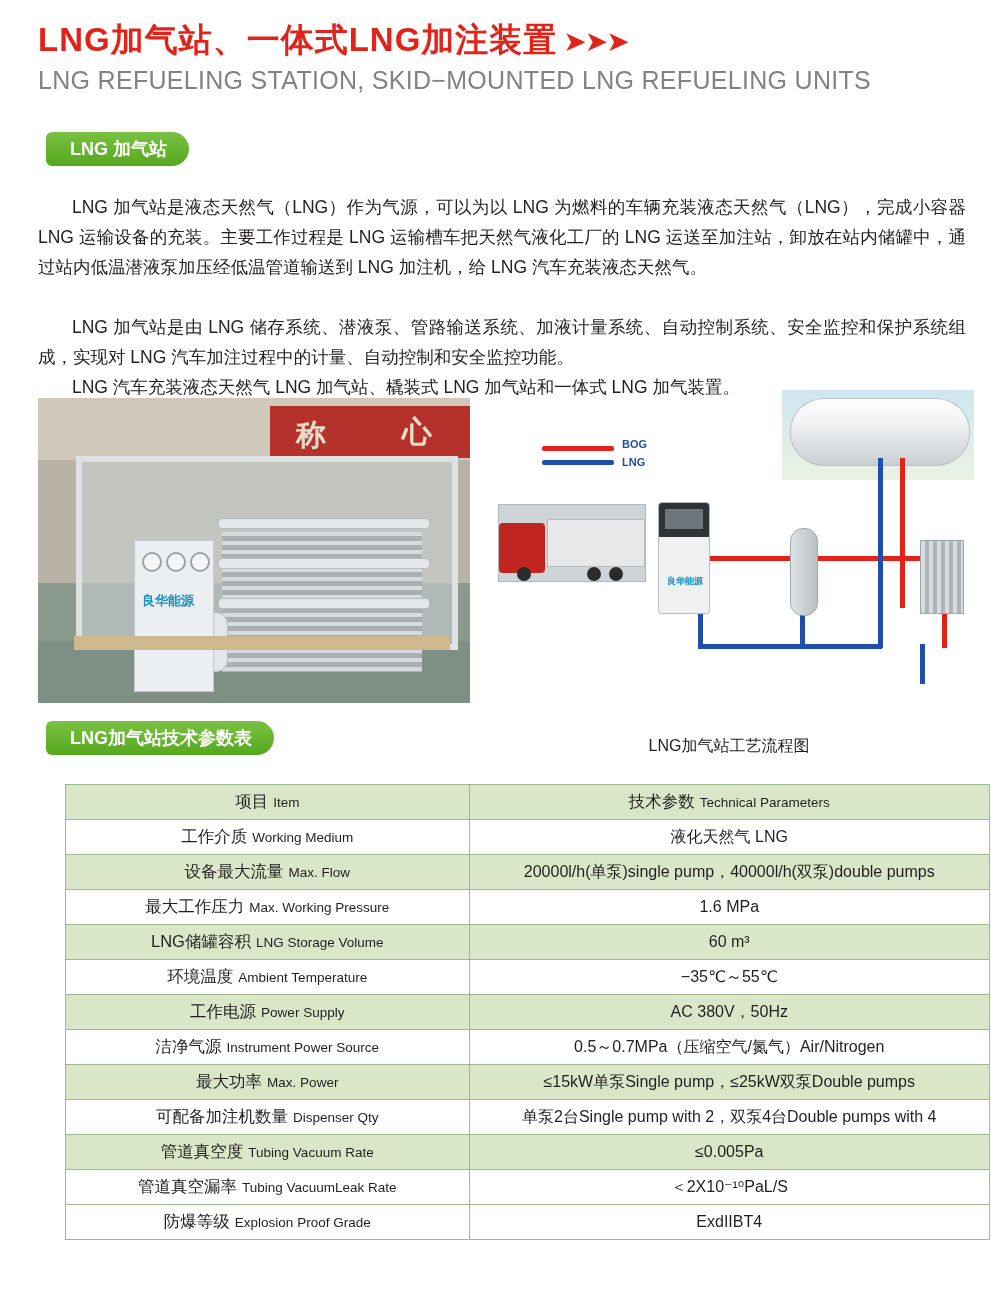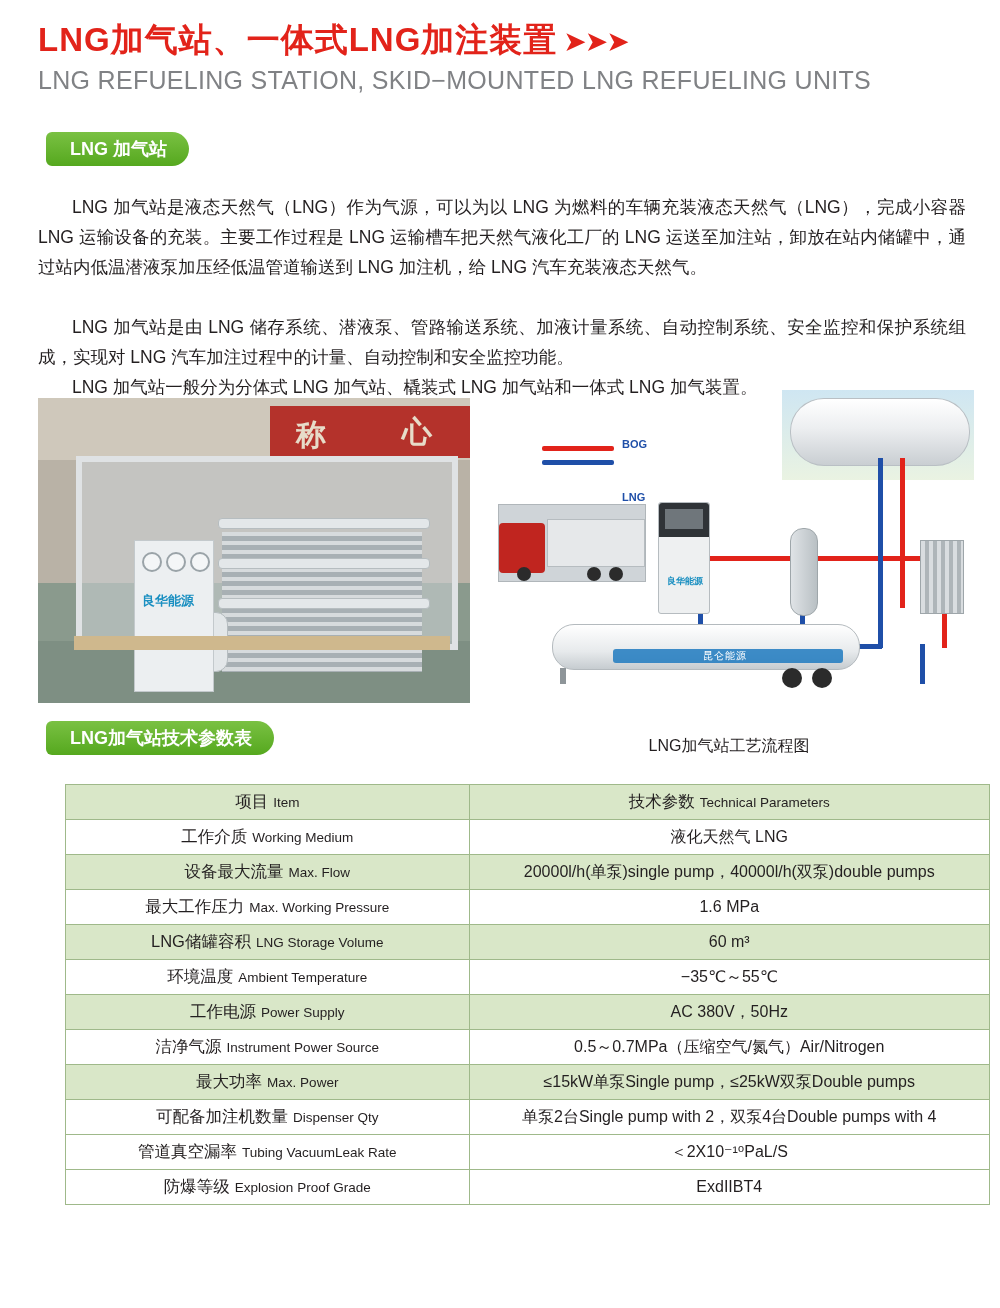--- a/index.html
+++ b/index.html
@@ -149,21 +149,21 @@
 
   <div class="title-cn">
     <span>LNG加气站、一体式LNG加注装置</span><span class="title-arrows">➤➤➤</span>
   </div>
   <div class="title-en">LNG REFUELING STATION, SKID−MOUNTED LNG REFUELING UNITS</div>
 
   <div class="pill" id="pill-1">LNG 加气站</div>
 
   <div class="para" id="para-1"><span class="indent"></span><span>LNG 加气站是液态天然气（LNG）作为气源，可以为以 LNG 为燃料的车辆充装液态天然气（LNG），完成小容器 LNG 运输设备的充装。主要工作过程是 LNG 运输槽车把天然气液化工厂的 LNG 运送至加注站，卸放在站内储罐中，通过站内低温潜液泵加压经低温管道输送到 LNG 加注机，给 LNG 汽车充装液态天然气。</span></div>
   <div class="para" id="para-2"><span class="indent"></span><span>LNG 加气站是由 LNG 储存系统、潜液泵、管路输送系统、加液计量系统、自动控制系统、安全监控和保护系统组成，实现对 LNG 汽车加注过程中的计量、自动控制和安全监控功能。</span></div>
-  <div class="para" id="para-3"><span class="indent"></span><span>LNG 加气站一般分为分体式 LNG 加气站、橇装式 LNG 加气站和一体式 LNG 加气装置。</span></div>
+  <div class="para" id="para-3"><span class="indent"></span><span>LNG 汽车充装液态天然气 LNG 加气站、橇装式 LNG 加气站和一体式 LNG 加气装置。</span></div>
 
   <div class="photo">
     <div class="ph-wall"></div>
     <div class="ph-wall2"></div>
     <div class="ph-red">
       <span class="ch" style="left:26px;top:9px;">称</span>
       <span class="ch" style="left:132px;top:6px;">心</span>
     </div>
     <div class="ph-floor"></div>
     <div class="ph-floor2"></div>
@@ -183,21 +183,21 @@
     <div class="ph-base"></div>
   </div>
 
   <div class="diagram">
     <div class="tank-sky"></div>
     <div class="tank"></div>
 
     <div class="dg-legend-line" style="left:52px;top:48px;width:72px;background:#e2231a;"></div>
     <div class="dg-legend-line" style="left:52px;top:62px;width:72px;background:#1f4fa8;"></div>
     <div class="dg-legend-text" style="left:132px;top:40px;color:#1f4fa8;">BOG</div>
-    <div class="dg-legend-text" style="left:132px;top:58px;color:#1f4fa8;margin-top:35px;">LNG</div>
+    <div class="dg-legend-text" style="left:132px;top:58px;color:#1f4fa8;">LNG</div>
 
     <div class="dg-pipe" style="left:210px;top:158px;width:222px;height:5px;background:#e2231a;"></div>
     <div class="dg-pipe" style="left:388px;top:60px;width:5px;height:190px;background:#1f4fa8;"></div>
     <div class="dg-pipe" style="left:410px;top:60px;width:5px;height:150px;background:#e2231a;"></div>
     <div class="dg-pipe" style="left:208px;top:246px;width:184px;height:5px;background:#1f4fa8;"></div>
     <div class="dg-pipe" style="left:208px;top:180px;width:5px;height:70px;background:#1f4fa8;"></div>
     <div class="dg-pipe" style="left:310px;top:206px;width:5px;height:44px;background:#1f4fa8;"></div>
     <div class="dg-pipe" style="left:452px;top:206px;width:5px;height:44px;background:#e2231a;"></div>
     <div class="dg-pipe" style="left:430px;top:246px;width:5px;height:40px;background:#1f4fa8;"></div>
 
@@ -212,29 +212,20 @@
     <div class="dispenser">
       <div class="dispenser-top">
         <div class="dispenser-scr"></div>
       </div>
       <div class="dispenser-logo">良华能源</div>
     </div>
 
     <div class="sep"></div>
     <div class="vap"></div>
 
-    <div class="trailer">
-      <div class="trailer-tank">
-        <div class="trailer-band"></div>
-        <div class="trailer-text">昆仑能源</div>
-      </div>
-      <div class="trailer-leg"></div>
-      <div class="trailer-wheel" style="left:252px;"></div>
-      <div class="trailer-wheel" style="left:282px;"></div>
-    </div>
   </div>
   <div class="dg-caption">LNG加气站工艺流程图</div>
 
   <div class="pill" id="pill-2">LNG加气站技术参数表</div>
 
   <div class="table-wrap">
     <table>
       <tbody id="table-body">
         <tr class="head">
           <td class="c1">
@@ -273,20 +264,24 @@
             <td class="c2">0.5～0.7MPa（压缩空气/氮气）Air/Nitrogen</td>
           </tr>
           <tr class="odd">
             <td class="c1"><span class="cn">最大功率</span><span class="en">Max. Power</span></td>
             <td class="c2">≤15kW单泵Single pump，≤25kW双泵Double pumps</td>
           </tr>
           <tr class="even">
             <td class="c1"><span class="cn">可配备加注机数量</span><span class="en">Dispenser Qty</span></td>
             <td class="c2">单泵2台Single pump with 2，双泵4台Double pumps with 4</td>
           </tr>
+          <tr class="odd">
+            <td class="c1"><span class="cn">管道真空度</span><span class="en">Tubing Vacuum Rate</span></td>
+            <td class="c2">≤0.005Pa</td>
+          </tr>
           <tr class="even">
             <td class="c1"><span class="cn">管道真空漏率</span><span class="en">Tubing VacuumLeak Rate</span></td>
             <td class="c2">＜2X10⁻¹⁰PaL/S</td>
           </tr>
           <tr class="even">
             <td class="c1"><span class="cn">防爆等级</span><span class="en">Explosion Proof Grade</span></td>
             <td class="c2">ExdIIBT4</td>
           </tr>
         </tbody>
     </table>

